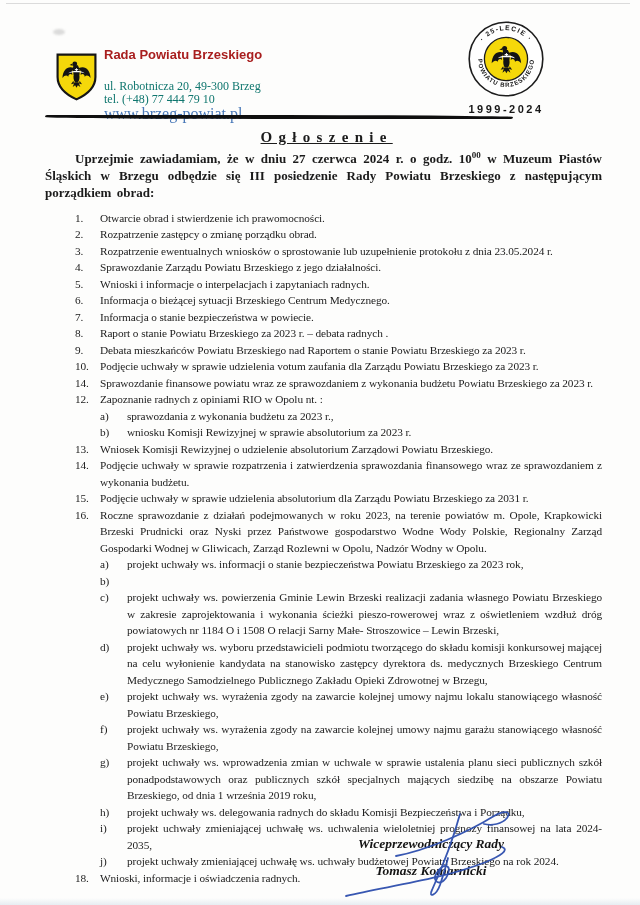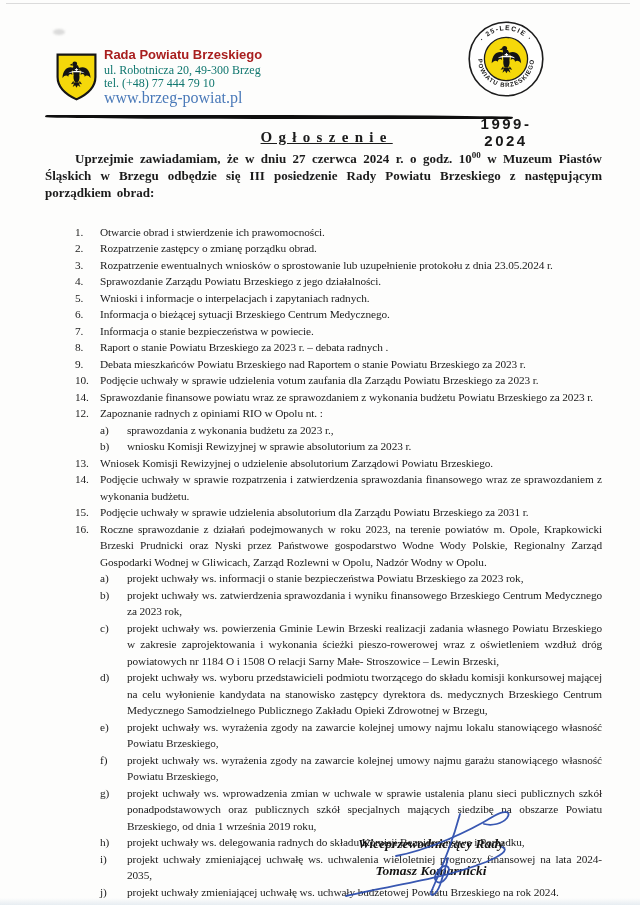--- a/index.html
+++ b/index.html
@@ -8,30 +8,30 @@
     background:#fdfdfc;overflow:hidden;
     font-family:"Liberation Serif",serif;color:#1b1b1b;
   }
   
   .scan-top{position:absolute;left:6px;top:3px;width:624px;height:1px;background:#c9c9c9;opacity:.65;}
   .scan-smudge{position:absolute;left:53px;top:29px;width:12px;height:6px;background:#b9b9b9;border-radius:50%;opacity:.5;filter:blur(1px);}
   .scan-bottom{position:absolute;left:0;bottom:0;width:640px;height:7px;background:linear-gradient(#fdfdfc,#e7edf2);}
   
   .crest{position:absolute;left:55px;top:47px;width:43px;height:60px;}
   .org-block{position:absolute;left:104px;top:48px;line-height:13.5px;}
-  .org-name{font-family:"Liberation Sans",sans-serif;font-weight:bold;font-size:13px;color:var(--accent_red,#a81e1e);margin-bottom:2px;}
+  .org-name{font-family:"Liberation Sans",sans-serif;font-weight:bold;font-size:13px;color:var(--accent_red,#a81e1e);margin-bottom:18px;}
   .org-line{font-size:12px;color:#0f766e;}
   .org-site{font-size:16px;color:var(--link_blue,#4a79b8);}
   .seal-block{position:absolute;left:461px;top:19px;width:90px;text-align:center;}
-  .seal-years{margin-top:12px;font-family:"Liberation Sans",sans-serif;font-weight:bold;font-size:15px;letter-spacing:2.5px;color:#181818;}
+  .seal-years{margin-top:0;font-family:"Liberation Sans",sans-serif;font-weight:bold;font-size:11px;letter-spacing:2.5px;color:#181818;}
   .divider{position:absolute;left:45px;top:115px;width:468px;height:4px;background:#0f0f0f;border-radius:2px 60%/2px 50%;}
   
   .main{position:absolute;left:45px;top:129px;width:557px;}
   .doc-title{margin:0 0 4px 0;text-align:center;font-size:15px;font-weight:bold;letter-spacing:.42em;text-indent:.42em;text-decoration:underline;}
-  .intro{margin:0 0 22px 0;font-size:13px;font-weight:bold;line-height:17.2px;text-align:justify;text-indent:30px;word-spacing:2px;}
+  .intro{margin:0 0 8px 0;font-size:13px;font-weight:bold;line-height:17.2px;text-align:justify;text-indent:30px;word-spacing:2px;}
   .intro sup{font-size:9px;vertical-align:super;line-height:0;}
   .agenda{font-size:11.3px;line-height:16.5px;letter-spacing:-0.1px;}
   .agenda-item{display:flex;}
   .agenda-item .num{flex:0 0 25px;margin-left:30px;}
   .agenda-item .txt{flex:1;text-align:justify;}
   .agenda-item.sub .num{flex:0 0 27px;margin-left:55px;}
   
   .sig-block{position:absolute;left:300px;top:836px;width:262px;text-align:center;font-weight:bold;font-style:italic;font-size:13.5px;color:#141414;}
   .sig-name{margin-top:11px;}
   .sig-ink{position:absolute;left:288px;top:808px;width:290px;height:100px;pointer-events:none;}
@@ -173,21 +173,20 @@
         <div class="agenda-item">
           <span class="num">16.</span>
           <span class="txt">Roczne sprawozdanie z działań podejmowanych w roku 2023, na terenie powiatów m. Opole, Krapkowicki Brzeski Prudnicki oraz Nyski przez Państwowe gospodarstwo Wodne Wody Polskie, Regionalny Zarząd Gospodarki Wodnej w Gliwicach, Zarząd Rozlewni w Opolu, Nadzór Wodny w Opolu.</span>
         </div>
         <div class="agenda-item sub">
           <span class="num">a)</span>
           <span class="txt">projekt uchwały ws. informacji o stanie bezpieczeństwa Powiatu Brzeskiego za 2023 rok,</span>
         </div>
         <div class="agenda-item sub">
           <span class="num">b)</span>
-          <span class="txt">projekt uchwały ws. zatwierdzenia sprawozdania i wyniku finansowego Brzeskiego Centrum Medycznego za 2023 rok,</span>
         </div>
         <div class="agenda-item sub">
           <span class="num">c)</span>
           <span class="txt">projekt uchwały ws. powierzenia Gminie Lewin Brzeski realizacji zadania własnego Powiatu Brzeskiego w zakresie zaprojektowania i wykonania ścieżki pieszo-rowerowej wraz z oświetleniem wzdłuż dróg powiatowych nr 1184 O i 1508 O relacji Sarny Małe- Stroszowice – Lewin Brzeski,</span>
         </div>
         <div class="agenda-item sub">
           <span class="num">d)</span>
           <span class="txt">projekt uchwały ws. wyboru przedstawicieli podmiotu tworzącego do składu komisji konkursowej mającej na celu wyłonienie kandydata na stanowisko zastępcy dyrektora ds. medycznych Brzeskiego Centrum Medycznego Samodzielnego Publicznego Zakładu Opieki Zdrowotnej w Brzegu,</span>
         </div>
         <div class="agenda-item sub">

